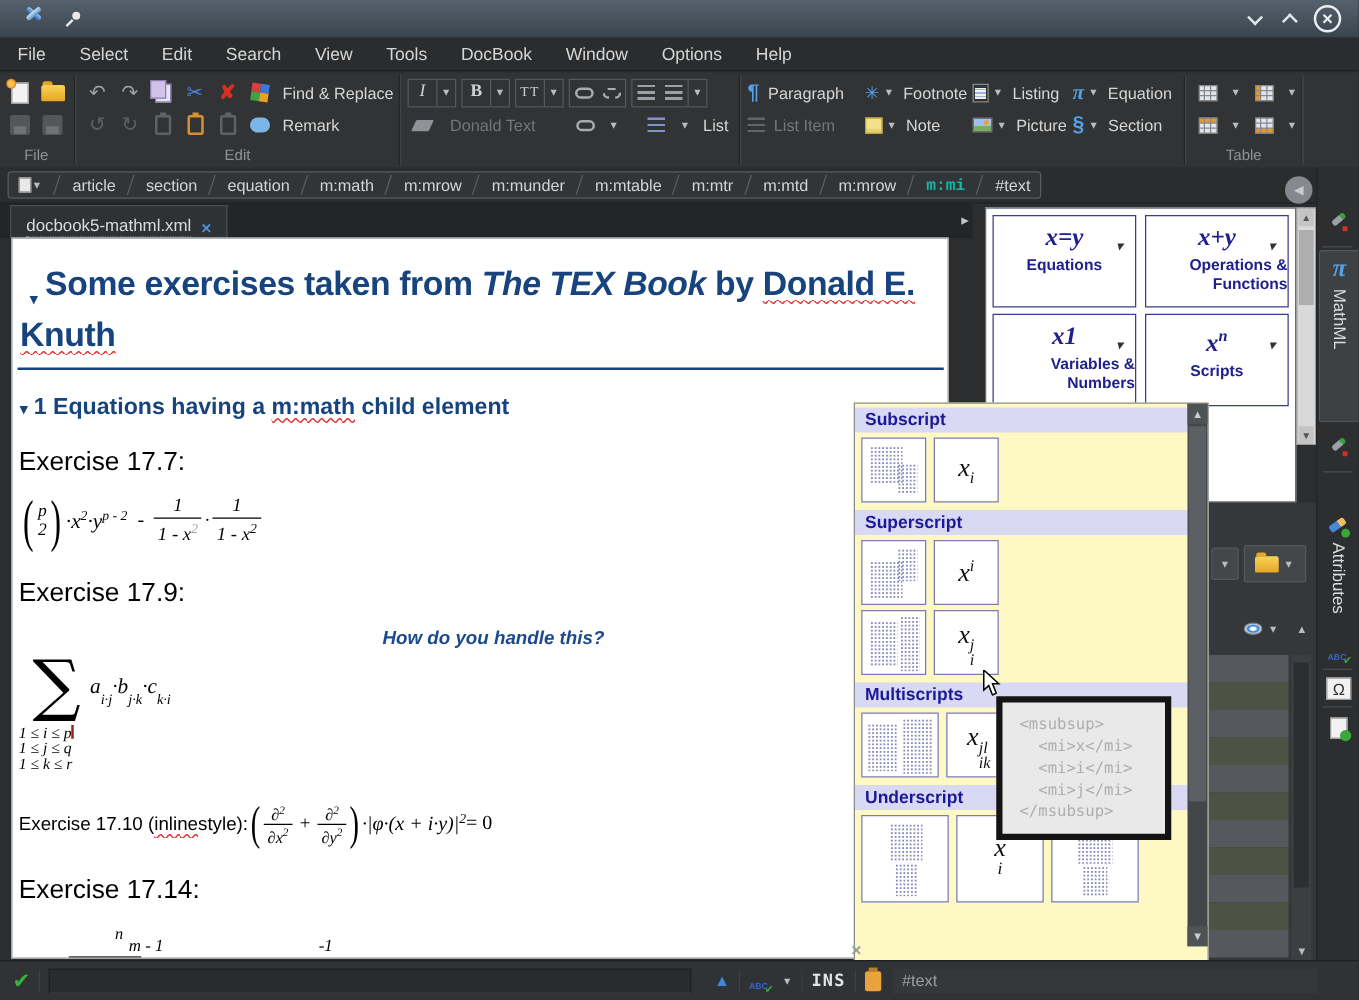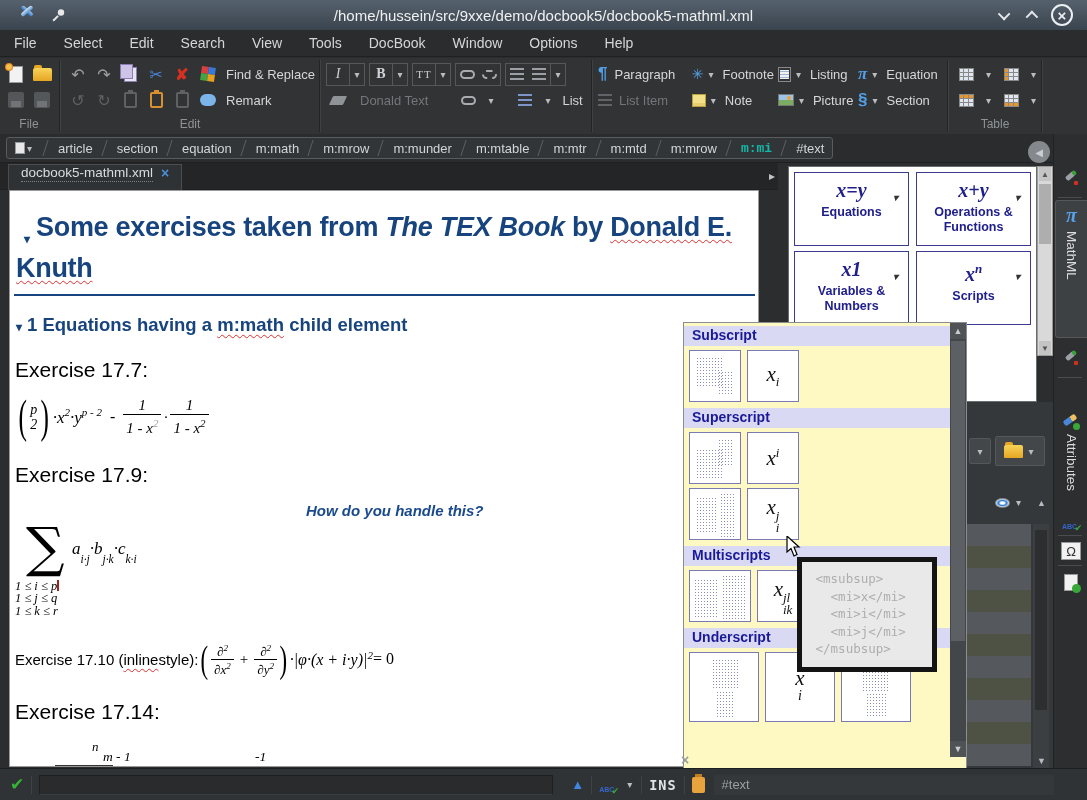--- a/index.html
+++ b/index.html
@@ -96,21 +96,21 @@
     border:1px solid #595c5f; border-radius:3px; background:#323538; }
   .crumb { display:flex; align-items:center; padding:0 8px; color:#d2d5d8; font-size:13px; white-space:nowrap; }
   .crumb.bold { font-weight:bold; color:#14b8a6;font-family:Liberation Mono, monospace; }
   .cslash { width:8px; position:relative; }
   .cslash::before { content:""; position:absolute; left:3px; top:2px; bottom:2px; width:1px; background:#5d6063; transform:skewX(-18deg); }
   .ic-mini-doc { width:10px; height:12px; background:#e8e8e8; border:1px solid #999; }
 
   
   .tabbar { left:0; top:163px; width:778px; height:27px; background:#232527; border-bottom:1px solid #1e2022; }
   .tab { position:absolute; left:8px; top:1px; height:26px; padding:0 12px; background:#2f3234;
-    border:1px solid #4a4d50; border-bottom:none; display:flex; align-items:flex-start; gap:8px;
+    border:1px solid #4a4d50; border-bottom:none; display:flex; align-items:flex-end; gap:8px;
     color:#d9dcdf; font-size:13.5px; }
   .tab .lbl { border-bottom:1px dotted #7d8084; padding-bottom:1px; }
   .tab .x { color:#4a90d9; font-weight:bold; font-size:14px; }
   .tabarrow { position:absolute; right:3px; top:6px; color:#c2c5c8; font-size:12px; }
 
   
   .rightbg { left:775px; top:163px; width:312px; height:605px; background:#2b2d2f; }
 
   
   .docwrap { left:9px; top:190px; width:750px; height:577px; background:#fff; border:1px solid #97999b;
@@ -154,21 +154,21 @@
 
   
   .navcircle { width:22px; height:22px; border-radius:50%; background:#85898d; color:#c9ccd0;
     display:flex; align-items:center; justify-content:center; font-size:10px; }
   .palette { left:788px; top:166px; width:249px; height:236px; background:#fff; border:1px solid #6a6d70;
     padding:5px; display:grid; grid-template-columns:115px 115px; grid-auto-rows:74px; gap:5px 7px; }
   .pcard { border:1px solid #3c3c8e; background:#fff; display:flex; flex-direction:column; align-items:center; padding-top:4px; }
   .pcard .frm { font-family:"Liberation Serif",serif; font-weight:bold; font-style:italic;
     color:#20208c; font-size:20px; position:relative; width:100%; text-align:center; line-height:26px; }
   .pcard .frm .dda { position:absolute; right:10px; top:8px; color:#333; font-size:10px; }
-  .pcard .cap { color:#20208c; font-weight:bold; font-size:12.5px; text-align:center; line-height:15px; margin-top:2px; }
+  .pcard .cap { color:#20208c; font-weight:bold; font-size:12.5px; text-align:right; line-height:15px; margin-top:2px; }
   .pscroll { left:1037px; top:166px; width:16px; height:190px; background:#d9d9d9; border:1px solid #9a9a9a; }
   .pscroll .ab { position:absolute; left:1px; width:12px; height:14px; background:#c4c4c4; color:#555;
     font-size:8px; display:flex; align-items:center; justify-content:center; }
   .pscroll .thumb { position:absolute; left:1px; top:17px; width:12px; height:60px; background:#aeaeae; }
 
   
   .attrpanel { left:967px; top:402px; width:86px; height:366px; background:#35383b; }
   .apbtn { position:absolute; height:26px; background:#44474a; border:1px solid #55585b; border-radius:2px;
     display:flex; align-items:center; justify-content:center; gap:3px; }
   .eye { width:15px; height:10px; border-radius:50%; background:radial-gradient(#fff 20%, #2e7bd0 45%, #dfeaf5 70%); border:1px solid #888; }
@@ -253,21 +253,20 @@
 
   <div class="abs titlebar">
     <span class="tb-logo">
         <i></i>
         <i></i>
       </span>
     <svg class="tb-pin" width="14" height="14" viewBox="0 0 14 14">
       <circle cx="9" cy="4.5" r="3.2" fill="#e8e8e8"></circle>
       <rect x="3" y="7" width="2" height="7" fill="#e8e8e8" transform="rotate(45 4 10)"></rect>
     </svg>
-    <span class="tb-title">/home/hussein/src/9xxe/demo/docbook5/docbook5-mathml.xml</span>
     <span class="tb-ctrls">
       <span class="chev down"></span>
       <span class="chev up"></span>
       <span class="closebtn">×</span>
     </span>
   </div>
 
   <div class="abs menubar">
     <span>File</span>
     <span>Select</span>

